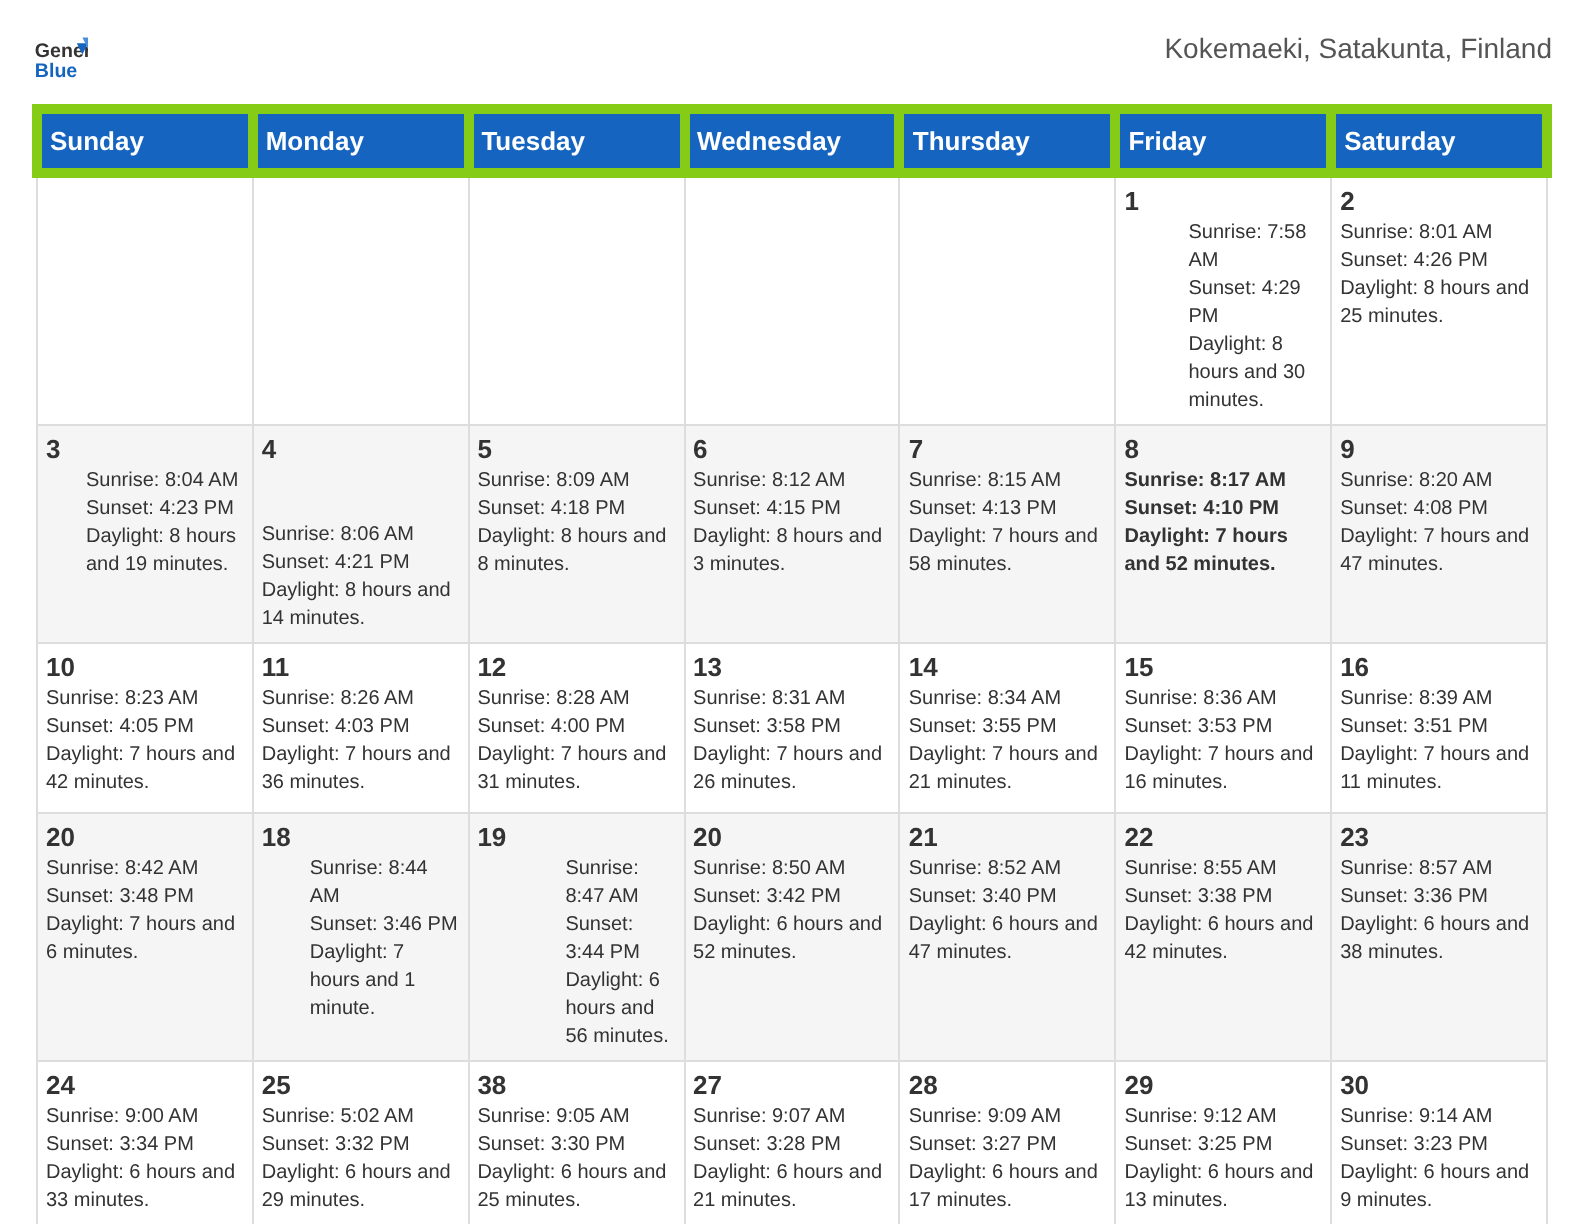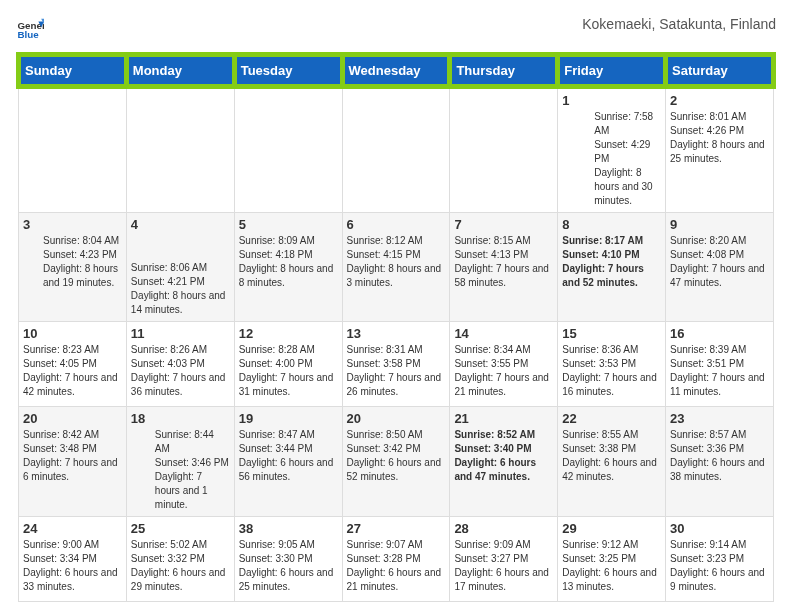--- a/index.html
+++ b/index.html
@@ -224,33 +224,33 @@
 Daylight: 7 hours and 6 minutes.</div>
         </td>
         <td>
           <div class="day-number">18</div>
           <div class="day-info" style="white-space: pre-line; margin-left: 24px;">Sunrise: 8:44 AM
 Sunset: 3:46 PM
 Daylight: 7 hours and 1 minute.</div>
         </td>
         <td>
           <div class="day-number">19</div>
-          <div class="day-info" style="white-space: pre-line;">Sunrise: 8:47 AM
+          <div class="day-info" style="white-space: pre-line; margin-left: 44px;">Sunrise: 8:47 AM
 Sunset: 3:44 PM
 Daylight: 6 hours and 56 minutes.</div>
         </td>
         <td>
           <div class="day-number">20</div>
           <div class="day-info" style="white-space: pre-line;">Sunrise: 8:50 AM
 Sunset: 3:42 PM
 Daylight: 6 hours and 52 minutes.</div>
         </td>
         <td>
           <div class="day-number">21</div>
-          <div class="day-info" style="white-space: pre-line; font-weight: bold;">Sunrise: 8:52 AM
+          <div class="day-info" style="white-space: pre-line;">Sunrise: 8:52 AM
 Sunset: 3:40 PM
 Daylight: 6 hours and 47 minutes.</div>
         </td>
         <td>
           <div class="day-number">22</div>
           <div class="day-info" style="white-space: pre-line;">Sunrise: 8:55 AM
 Sunset: 3:38 PM
 Daylight: 6 hours and 42 minutes.</div>
         </td>
         <td>

